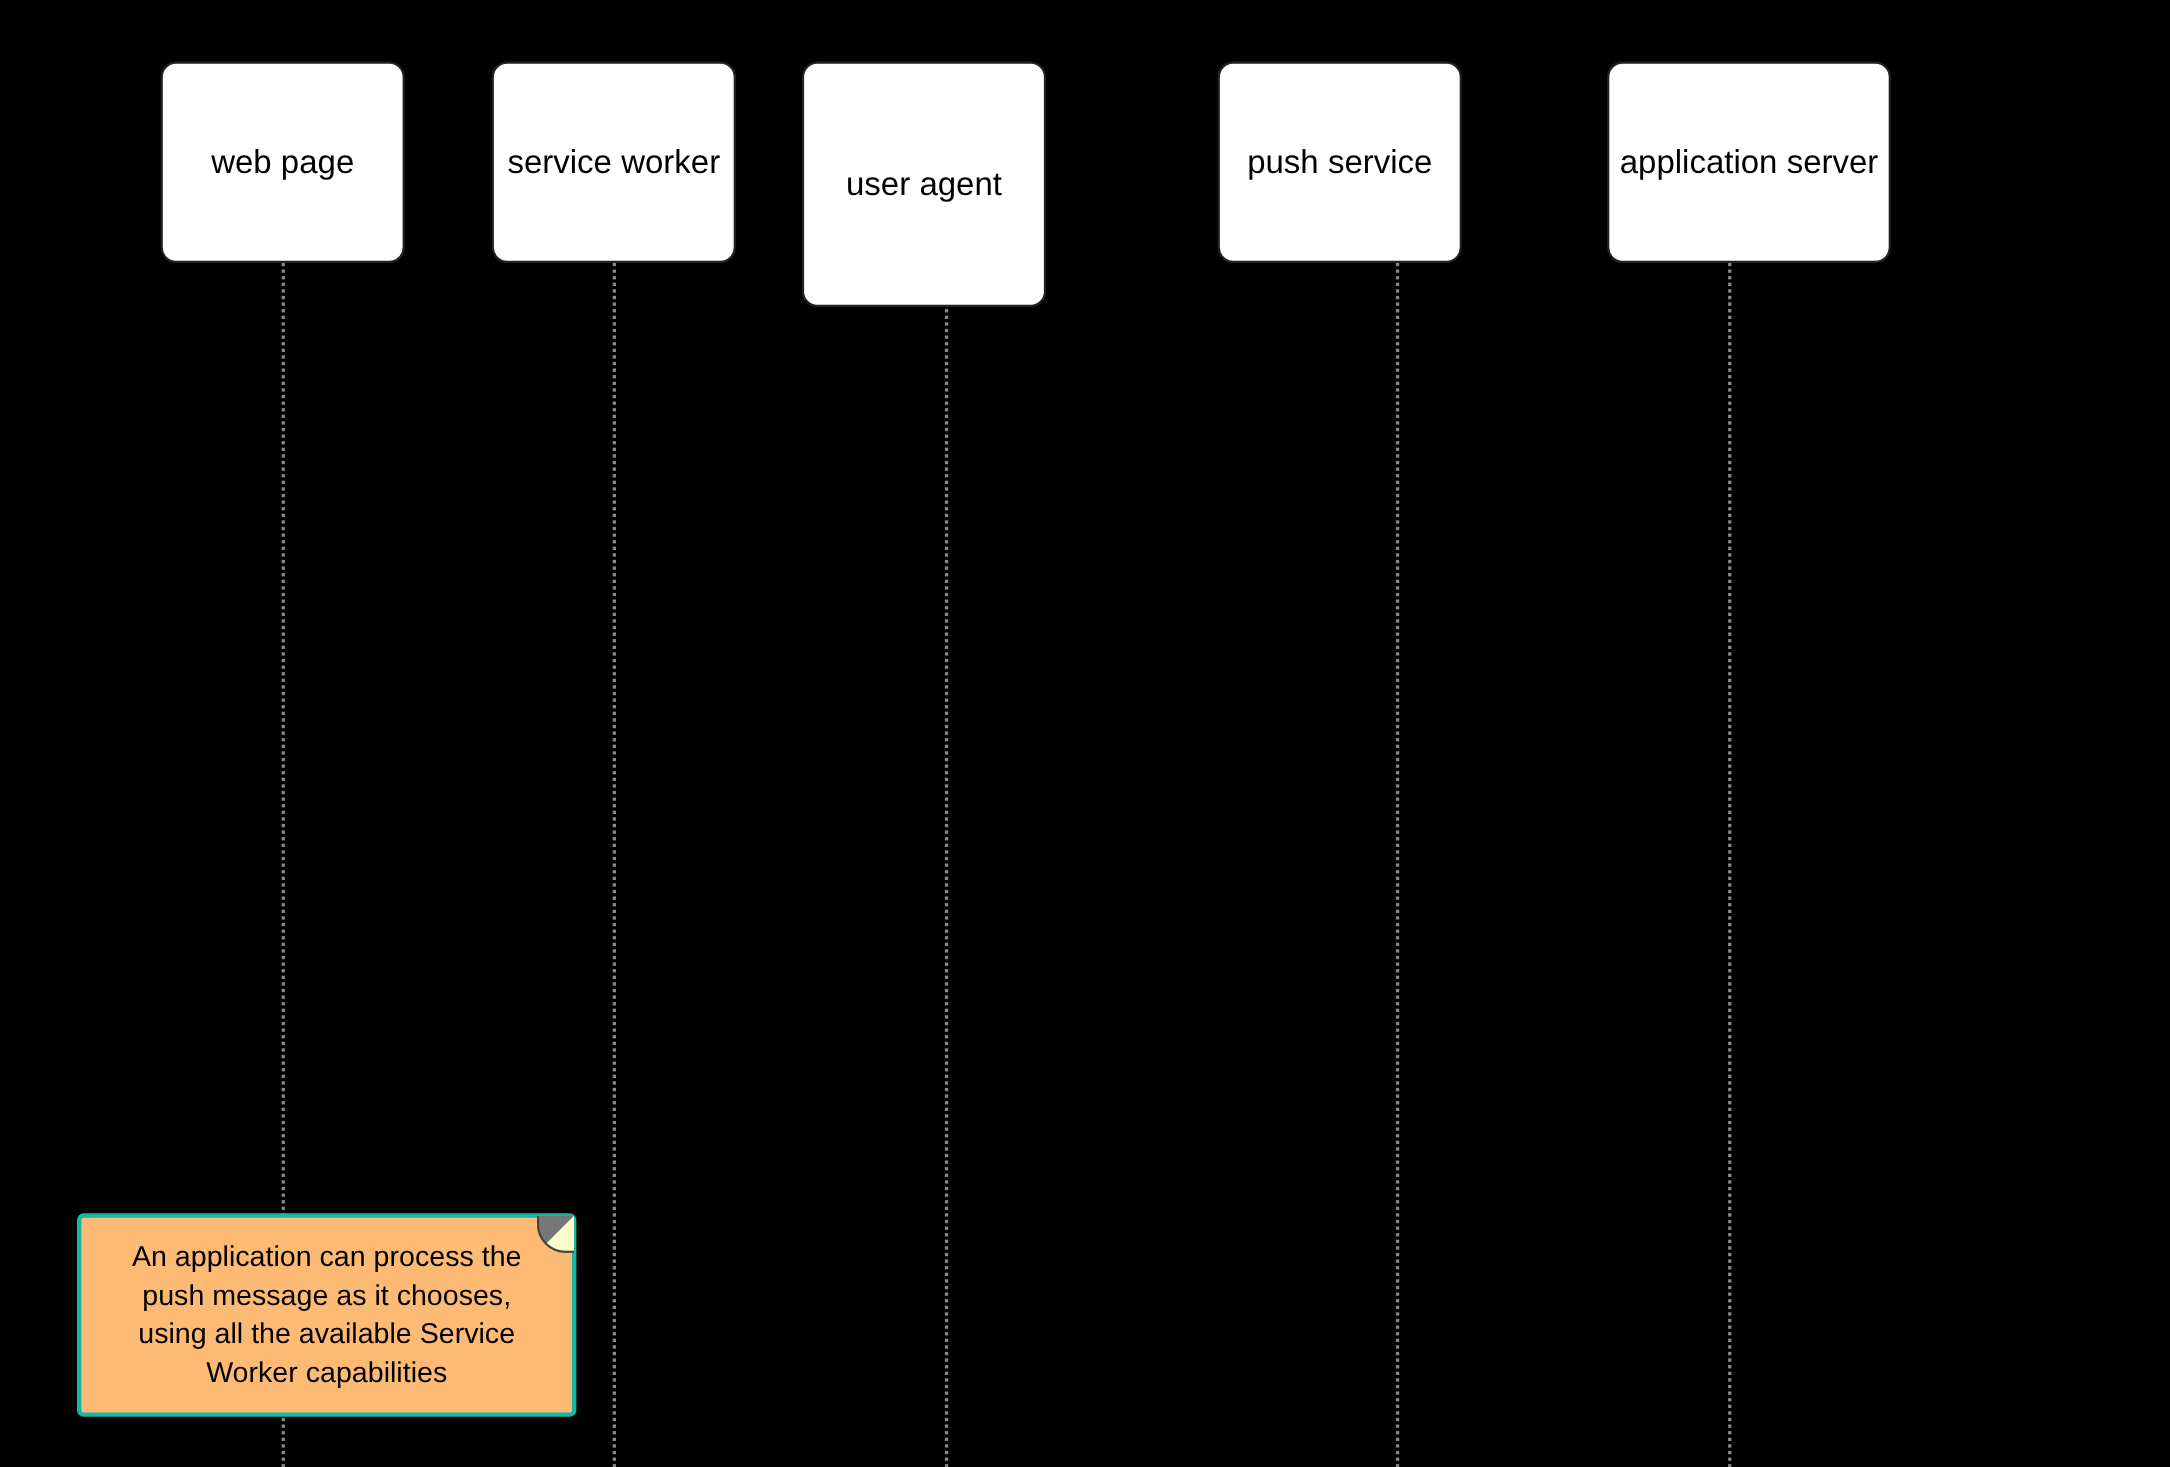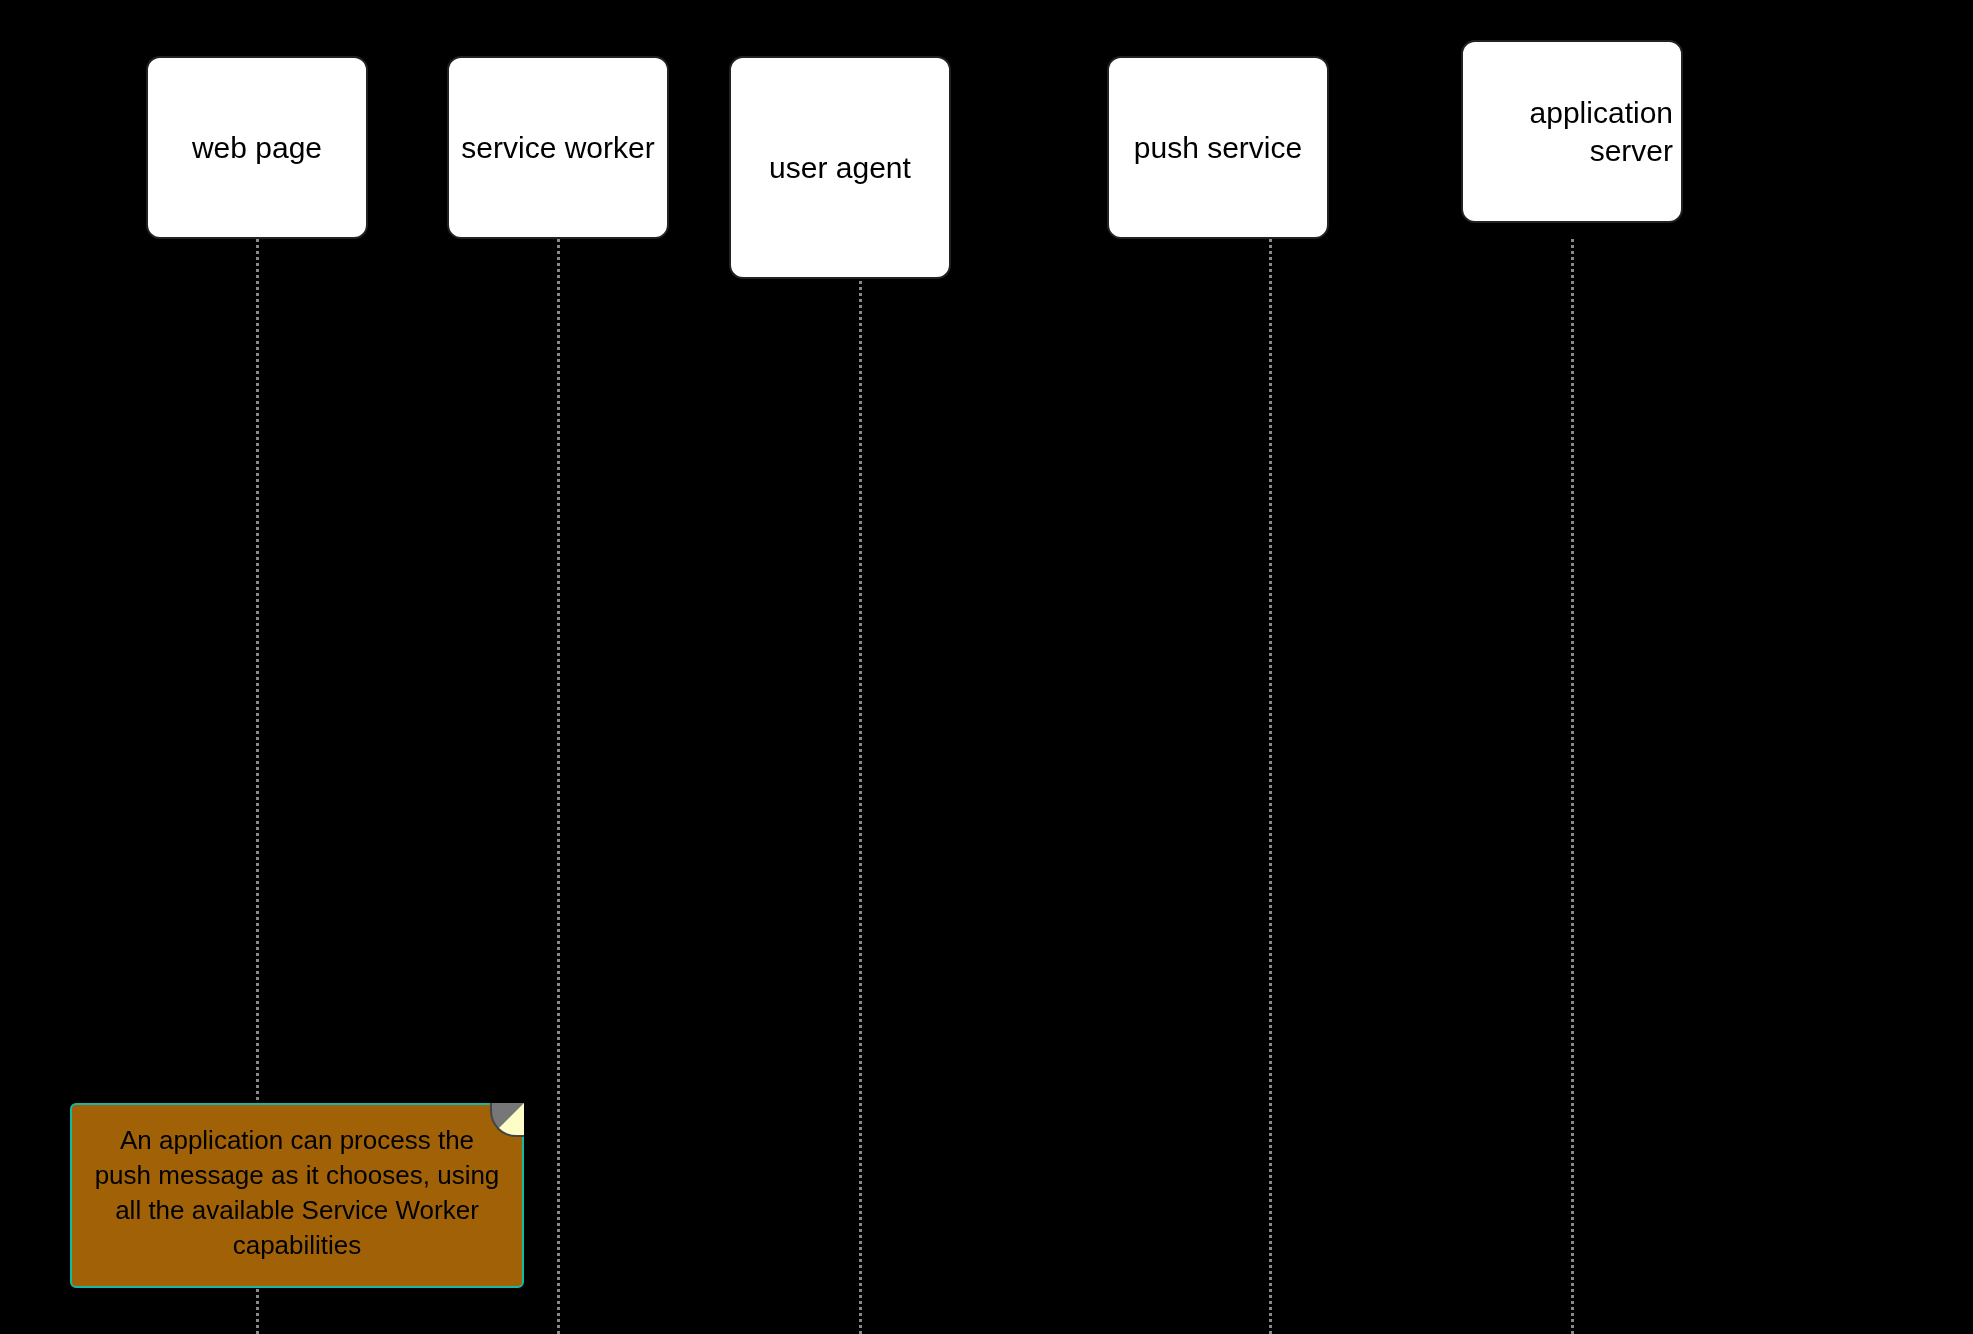--- a/index.html
+++ b/index.html
@@ -30,22 +30,22 @@
     padding: 4px 8px;
     line-height: 1.25;
   }
   .lifeline {
     position: absolute;
     width: 0;
     border-left: 3px dotted #888;
   }
   .note {
     position: absolute;
-    background: #a16207;
-    border: 2px solid #14b8a6;
+    background: #fdba74;
+    border: 4px solid #14b8a6;
     border-radius: 6px;
     box-sizing: border-box;
     font-size: 26px;
     color: #000;
     padding: 18px 22px 18px 22px;
     text-align: center;
     line-height: 1.35;
   }
   .dogear {
     position: absolute;
@@ -59,21 +59,21 @@
     border-top: none;
     border-right: none;
     box-sizing: border-box;
   }
 
   
   #p0 { left: 146px;  top: 56px; width: 222px; height: 183px; }
   #p1 { left: 447px;  top: 56px; width: 222px; height: 183px; }
   #p2 { left: 729px;  top: 56px; width: 222px; height: 223px; }
   #p3 { left: 1107px; top: 56px; width: 222px; height: 183px; }
-  #p4 { left: 1461px; top: 40px; width: 222px; height: 183px; text-align: right; }
+  #p4 { left: 1461px; top: 56px; width: 258px; height: 183px; }
 
   .pbody { display: block; width: 100%; }
 </style>
 </head>
 <body>
 
 <div class="stage">
 
   <div class="lifeline" id="ll0" style="left: 256px; top: 239px; height: 1095px;"></div>
   <div class="lifeline" id="ll1" style="left: 557px; top: 239px; height: 1095px;"></div>

